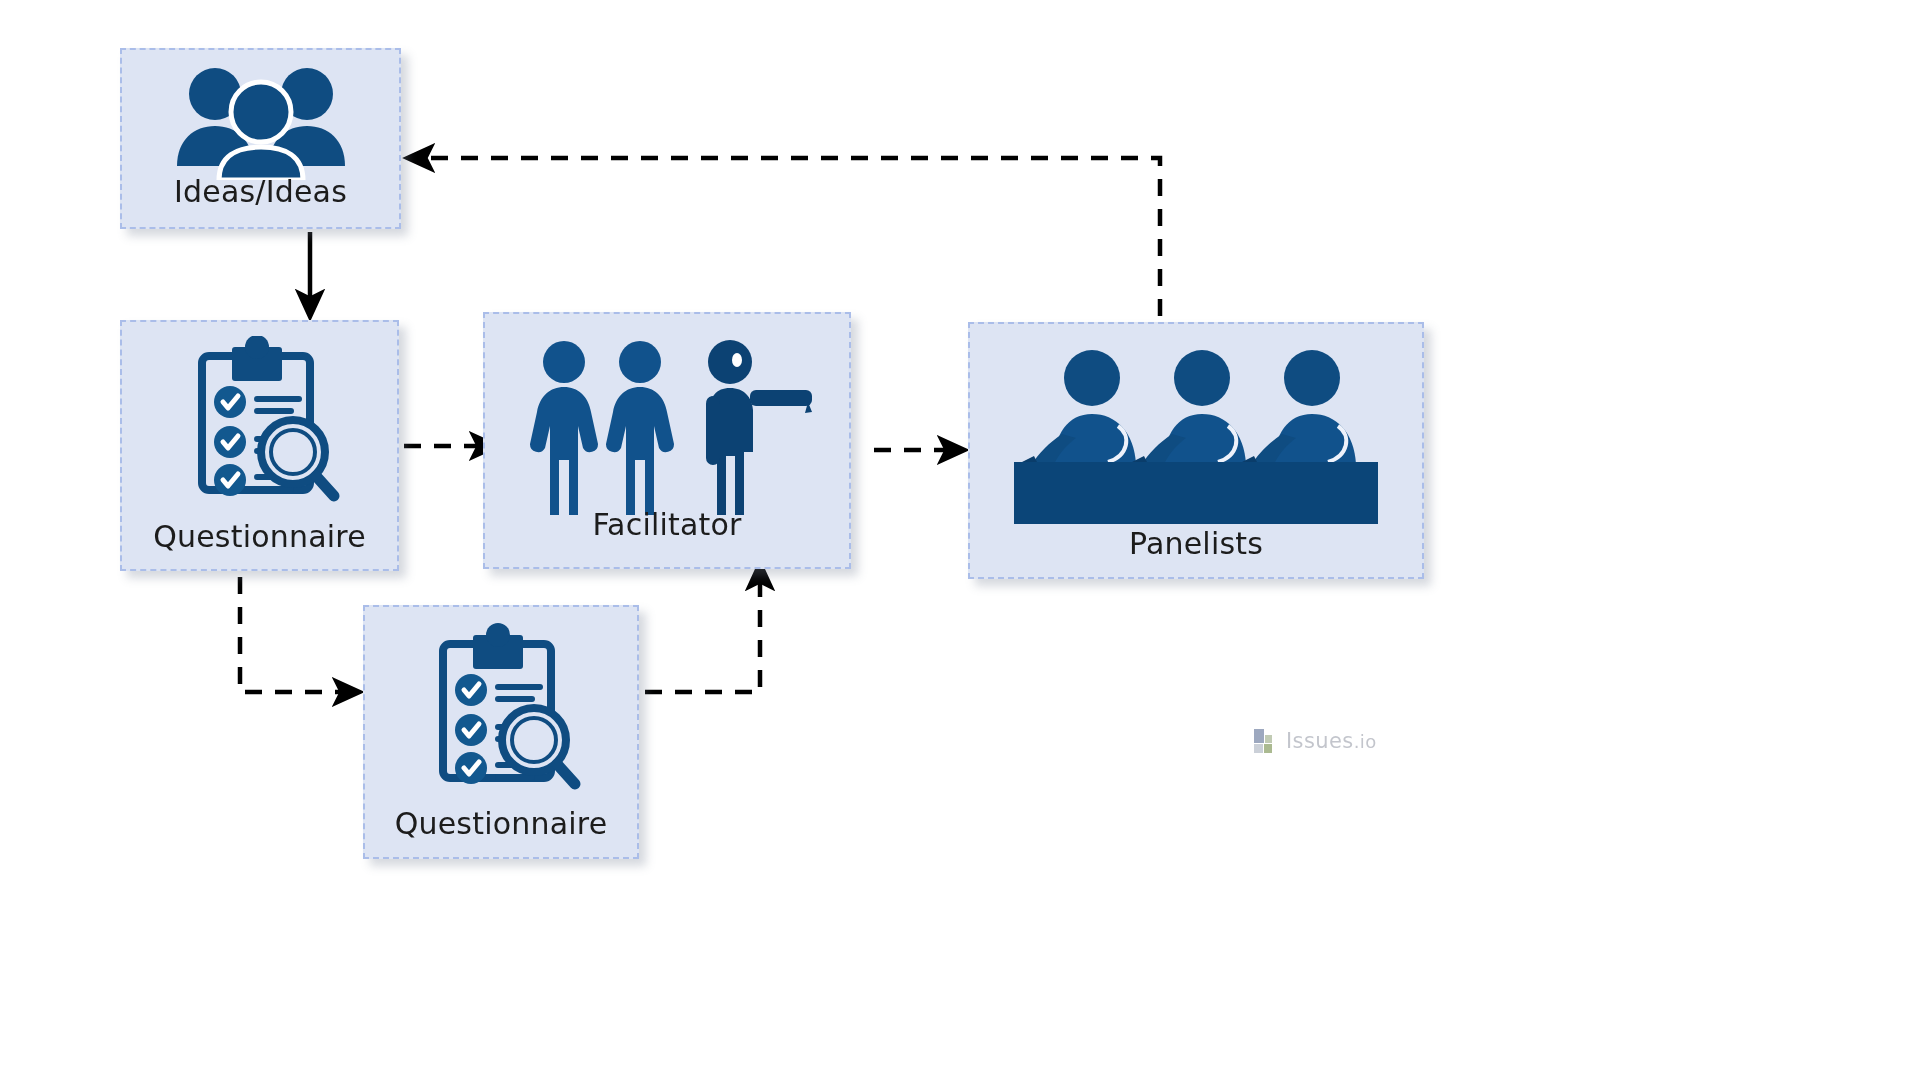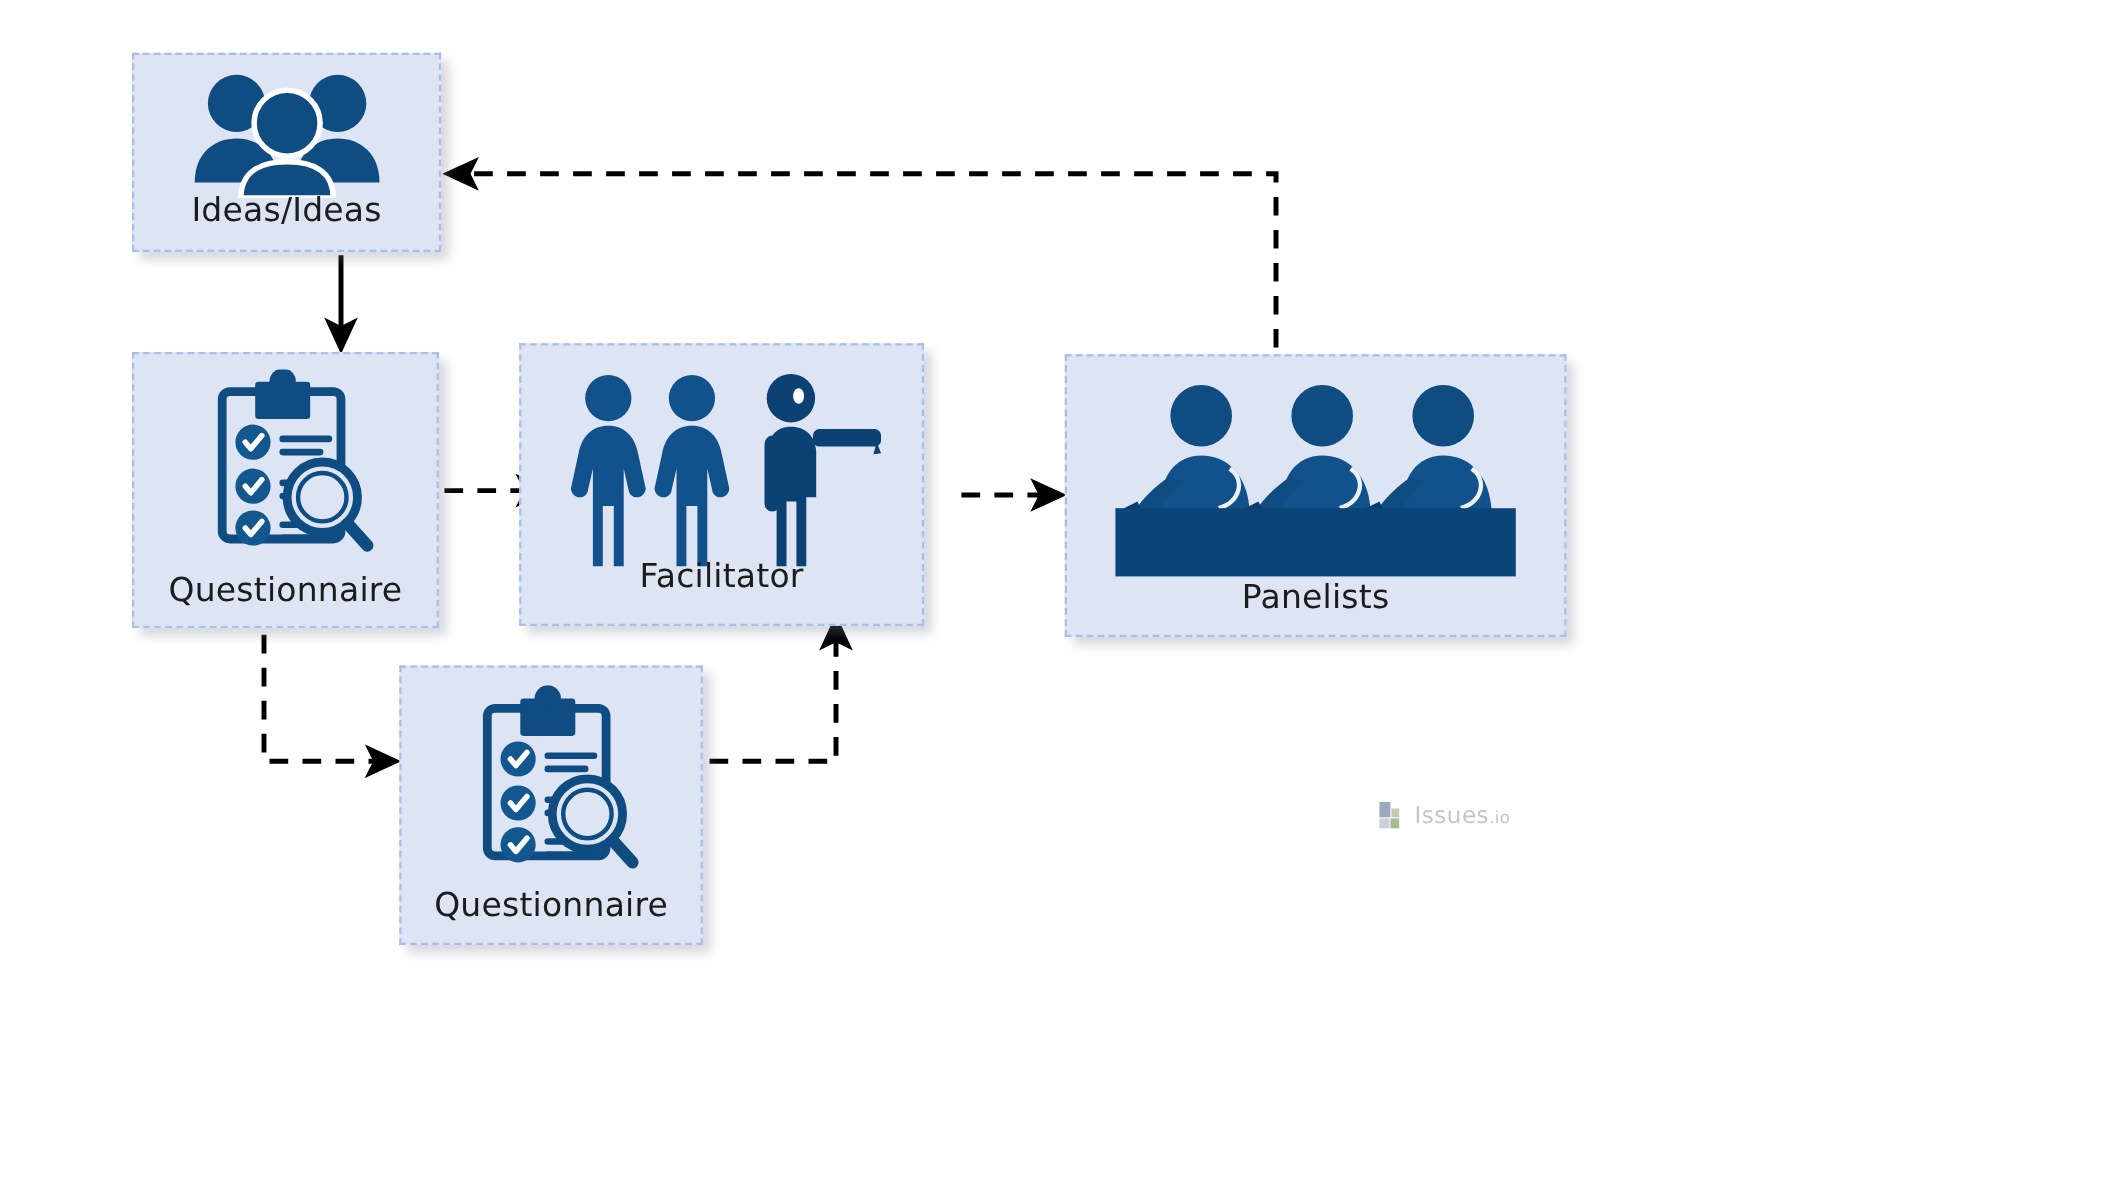--- a/index.html
+++ b/index.html
@@ -42,21 +42,21 @@
 
   
   #node-ideas       {left:120px; top:48px;  width:281px; height:181px;}
   #node-ideas .art  {top:12px;  height:118px;}
   #node-ideas .caption{margin-bottom:20px;}
 
   #node-questionnaire-1      {left:120px; top:320px; width:279px; height:251px;}
   #node-questionnaire-1 .art {top:14px; height:168px;}
   #node-questionnaire-1 .caption{margin-bottom:17px;}
 
-  #node-facilitator      {left:472px; top:312px; width:368px; height:257px;align-items:center;}
+  #node-facilitator      {left:483px; top:312px; width:368px; height:257px;align-items:center;}
   #node-facilitator .art {top:26px; height:175px;}
   #node-facilitator .caption{margin-bottom:27px;}
 
   #node-panelists      {left:968px; top:322px; width:456px; height:257px;}
   #node-panelists .art {top:14px; height:190px;}
   #node-panelists .caption{margin-bottom:18px;}
 
   #node-questionnaire-2      {left:363px; top:605px; width:276px; height:254px;}
   #node-questionnaire-2 .art {top:16px; height:170px;}
   #node-questionnaire-2 .caption{margin-bottom:18px;}
@@ -66,21 +66,21 @@
 
   
   #watermark{
     position:absolute;left:1253px;top:728px;
     display:flex;align-items:center;gap:7px;
     opacity:0.85;
   }
   #watermark .wm-text{
     font-size:21px;color:#b9bcc4;letter-spacing:0.4px;
   }
-  #watermark .wm-text .io{font-size:15px;}
+  #watermark .wm-text .io{font-size:18px;}
 </style>
 </head>
 <body>
 
 <div id="canvas">
 
   <svg id="connectors" viewBox="0 0 1920 1080" xmlns="http://www.w3.org/2000/svg">
     <defs>
       <marker id="arrowSolid" markerWidth="9" markerHeight="9" refX="5.2" refY="4" orient="auto" markerUnits="strokeWidth">
         <path d="M0,0.6 L7.4,4 L0,7.4 L1.7,4 Z" fill="#000000"></path>

